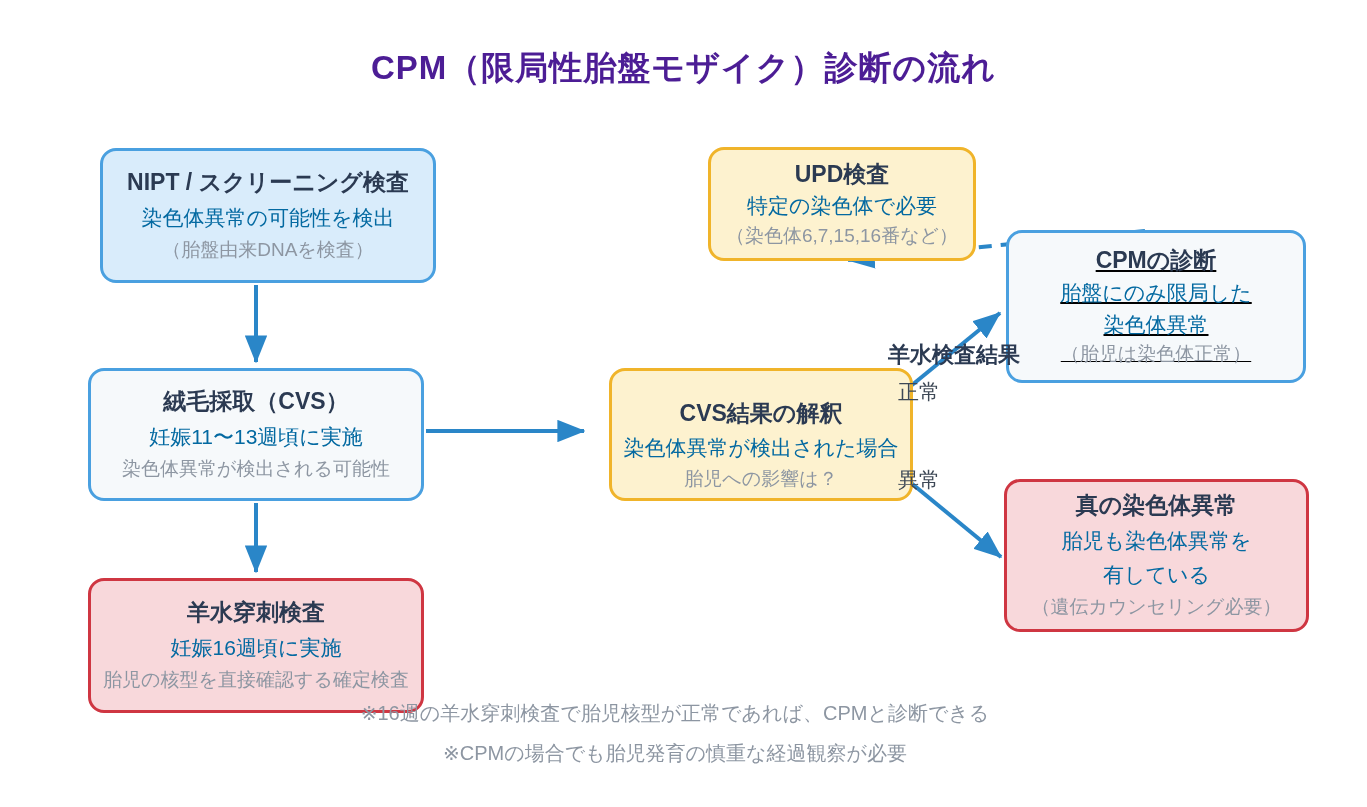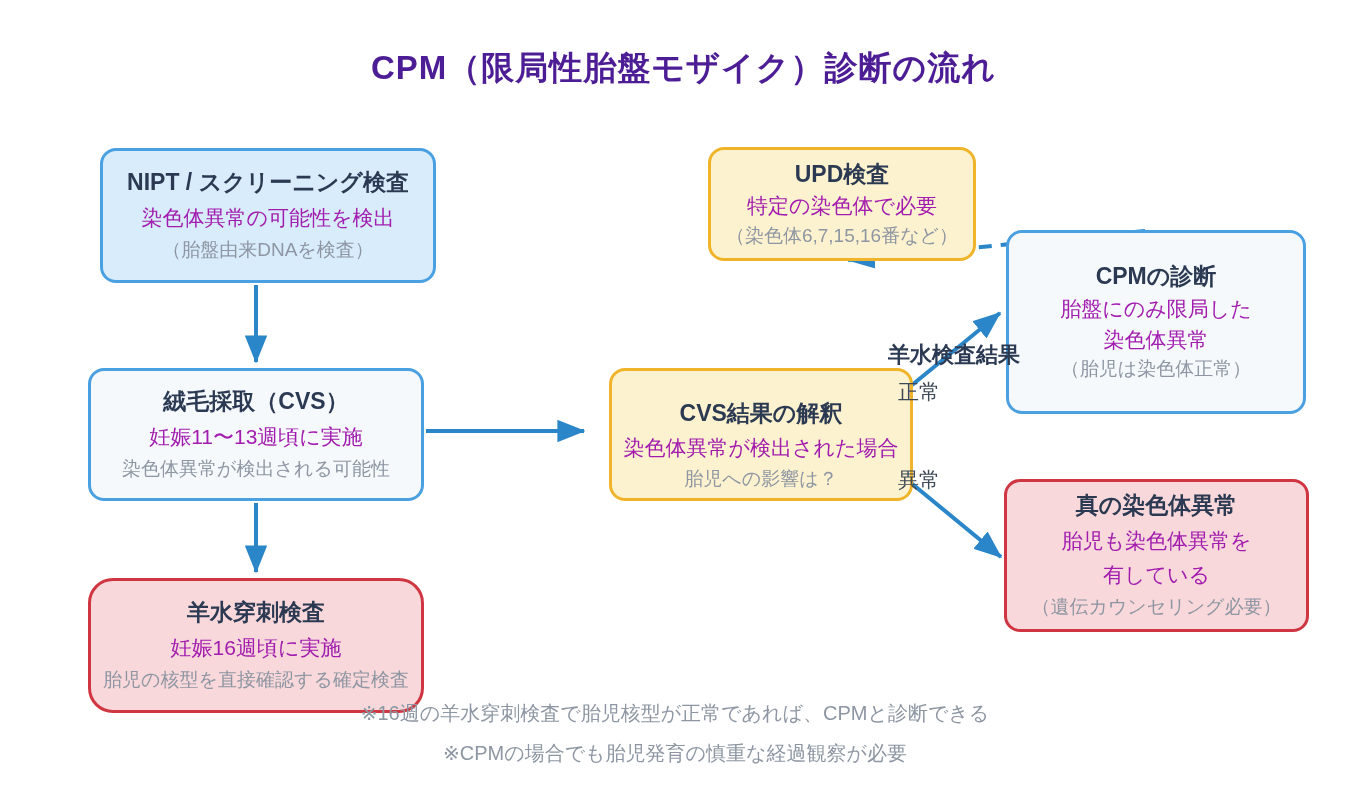--- a/index.html
+++ b/index.html
@@ -25,21 +25,21 @@
     justify-content:center;align-items:center;
     text-align:center;
     padding:6px 10px;
     gap:7px;
   }
   .box.blue-light{background:#d9ecfb;border:3px solid #4aa0e0;margin-left:12px;}
   .box.blue-white{background:#f6f9fb;border:3px solid #4aa0e0;}
   .box.yellow{background:#fdf2cf;border:3px solid #f0b42a;margin-left:20px;}
   .box.pink{background:#f8d8db;border:3px solid #cf3642;}
   .box-title{font-size:23px;font-weight:bold;color:#2b3a52;line-height:1.25;}
-  .box-line{font-size:21px;color:#a21caf;line-height:1.3;}
+  .box-line{font-size:21px;color:#0369a1;line-height:1.3;}
   .box-line.muted{font-size:19px;color:#8d96a2;}
   .edge-label{
     position:absolute;
     font-size:21px;color:#3d4856;white-space:nowrap;
   }
   .edge-label.strong{font-size:22px;font-weight:bold;color:#2b3a52;margin-left:46px;}
   .notes{
     position:absolute;left:0;top:700px;width:1350px;
     text-align:center;color:#8d96a2;font-size:20px;
   }
@@ -71,39 +71,39 @@
     <div class="box-line">染色体異常の可能性を検出</div>
     <div class="box-line muted">（胎盤由来DNAを検査）</div>
   </div>
 
   <div class="box blue-white" style="left:88px;top:368px;width:336px;height:133px;">
     <div class="box-title">絨毛採取（CVS）</div>
     <div class="box-line">妊娠11〜13週頃に実施</div>
     <div class="box-line muted">染色体異常が検出される可能性</div>
   </div>
 
-  <div class="box pink" style="left:88px;top:578px;width:336px;height:135px;border-radius:25px;">
+  <div class="box pink" style="left:88px;top:578px;width:336px;height:135px;">
     <div class="box-title">羊水穿刺検査</div>
     <div class="box-line">妊娠16週頃に実施</div>
     <div class="box-line muted">胎児の核型を直接確認する確定検査</div>
   </div>
 
   <div class="box yellow" style="left:688px;top:147px;width:268px;height:114px;gap:4px;">
     <div class="box-title">UPD検査</div>
     <div class="box-line">特定の染色体で必要</div>
     <div class="box-line muted">（染色体6,7,15,16番など）</div>
   </div>
 
   <div class="box yellow" style="left:589px;top:368px;width:304px;height:133px;gap:6px;justify-content:flex-end;">
     <div class="box-title">CVS結果の解釈</div>
     <div class="box-line">染色体異常が検出された場合</div>
     <div class="box-line muted">胎児への影響は？</div>
   </div>
 
-  <div class="box blue-white" style="left:1006px;top:230px;width:300px;height:184px;gap:4px;">
+  <div class="box blue-white" style="left:1006px;top:230px;width:300px;height:153px;gap:4px;text-decoration:underline;">
     <div class="box-title">CPMの診断</div>
     <div class="box-line">胎盤にのみ限局した</div>
     <div class="box-line">染色体異常</div>
     <div class="box-line muted">（胎児は染色体正常）</div>
   </div>
 
   <div class="box pink" style="left:1004px;top:479px;width:305px;height:153px;gap:7px;">
     <div class="box-title">真の染色体異常</div>
     <div class="box-line">胎児も染色体異常を</div>
     <div class="box-line">有している</div>

